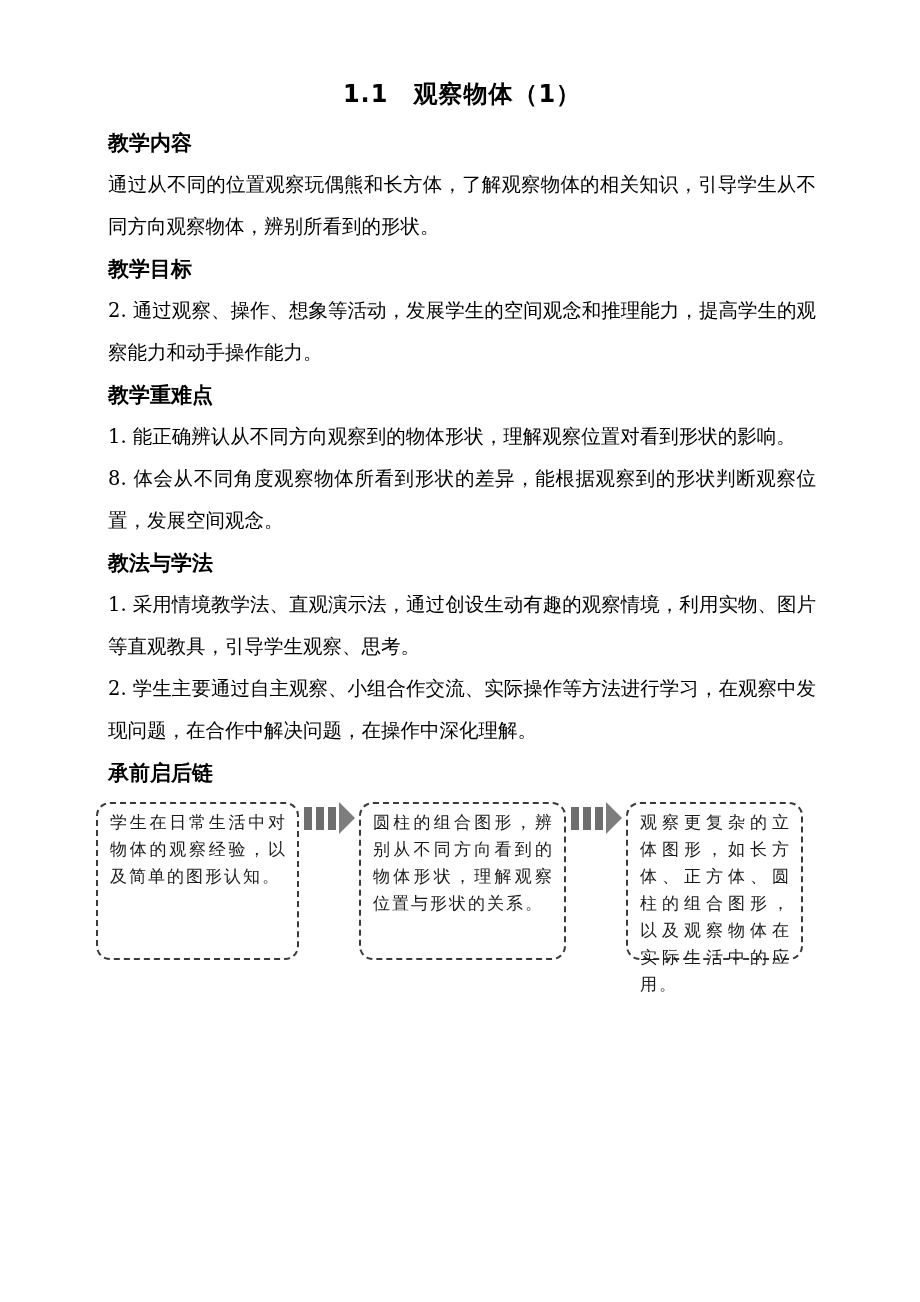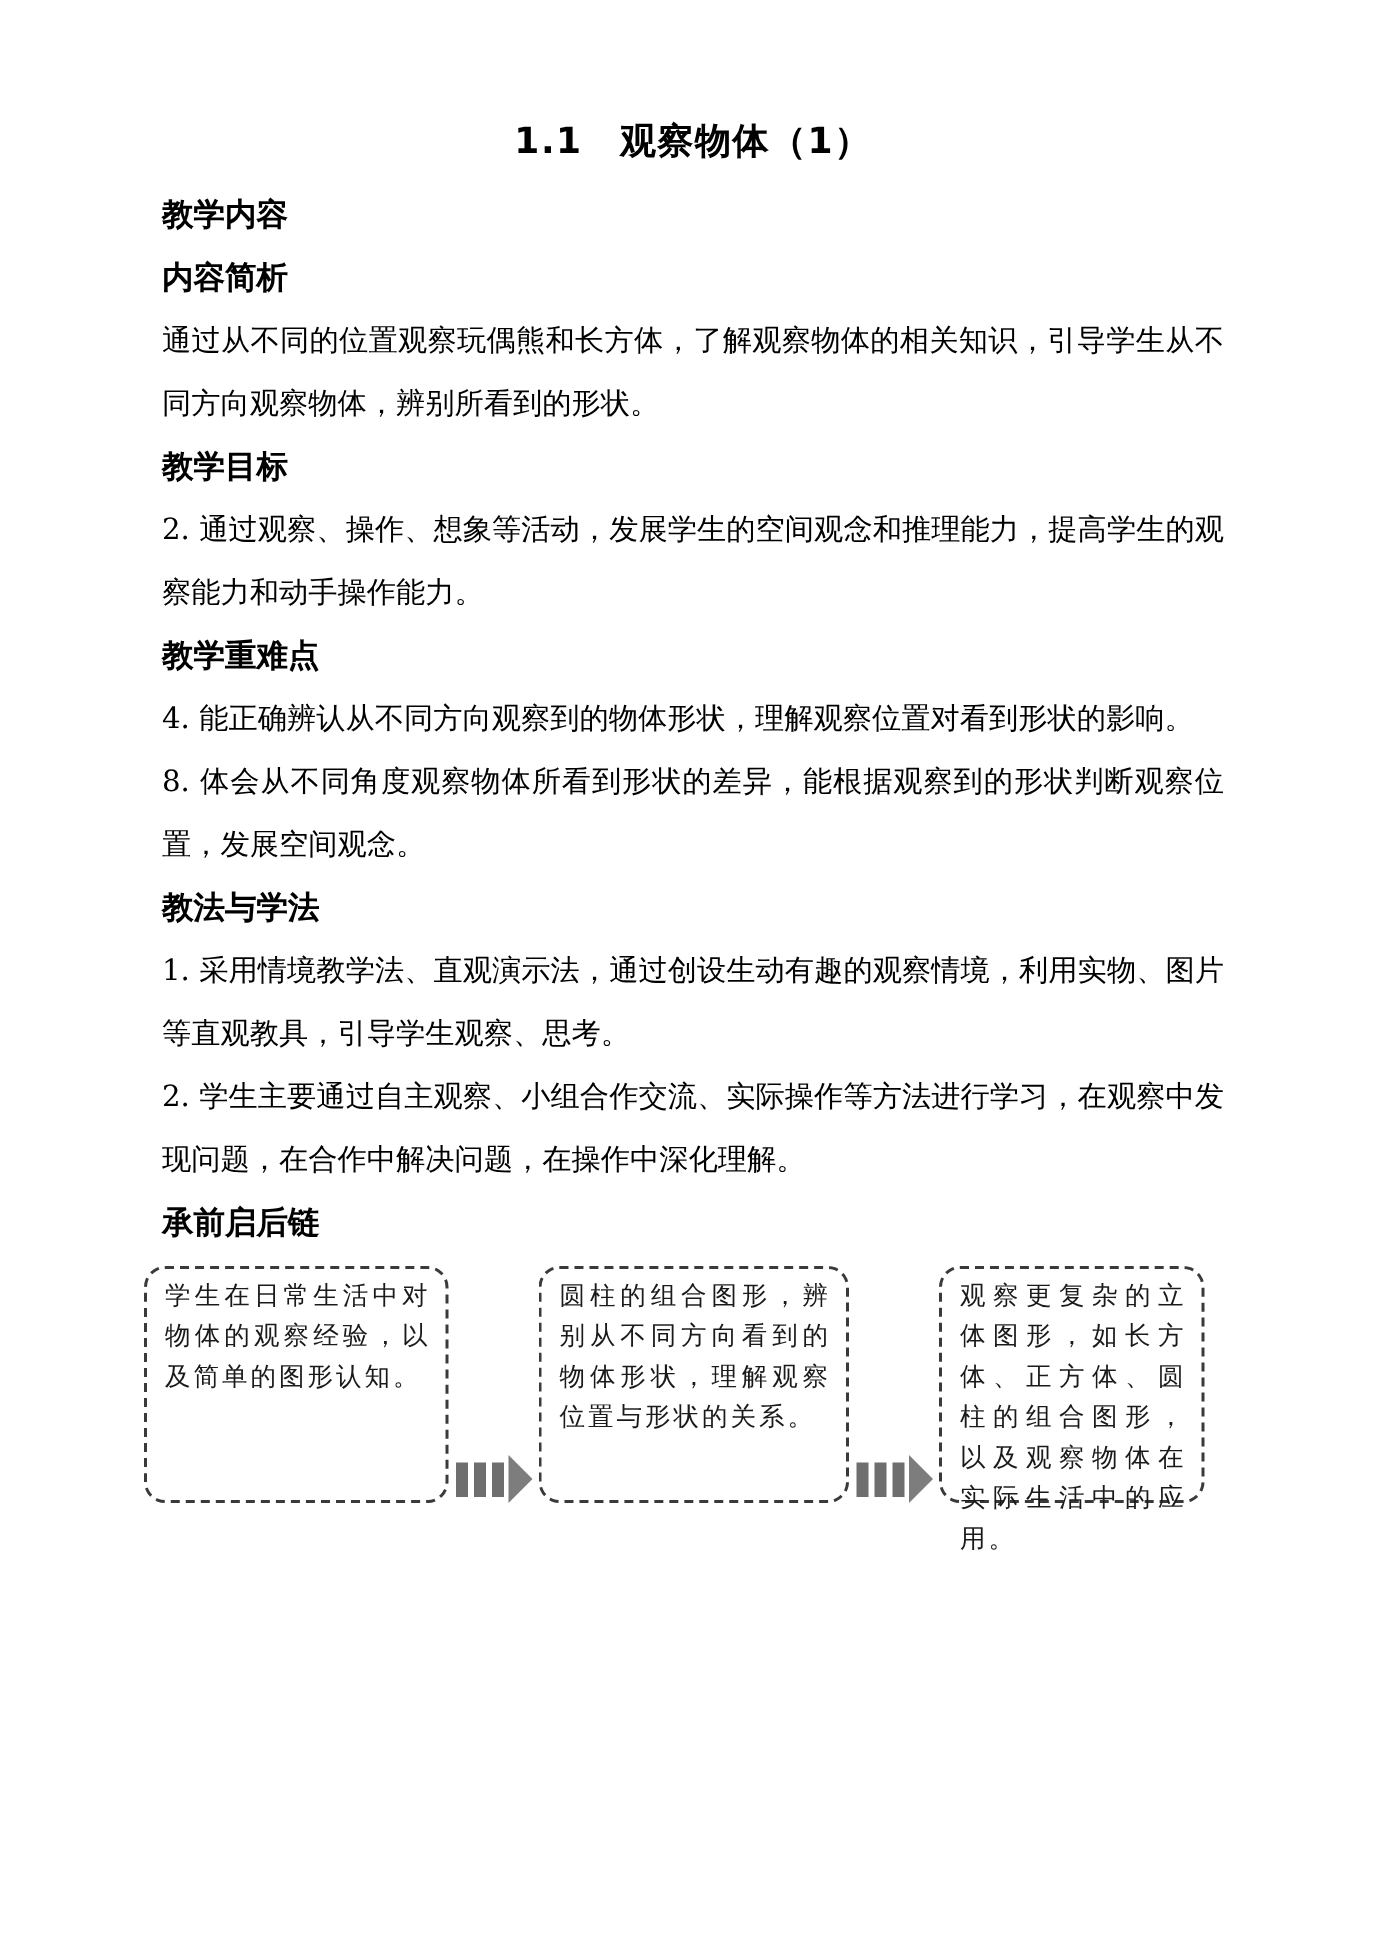--- a/index.html
+++ b/index.html
@@ -36,21 +36,21 @@
     font-size: 19.5px;
     line-height: 42px;
     text-align: justify;
     text-justify: inter-character;
   }
   .chain-row {
     margin-top: 8px;
     margin-left: -12px;
     width: 707px;
     display: flex;
-    align-items: flex-end;
+    align-items: flex-start;
   }
   .chain-box {
     border: 2px dashed #3a3a3a;
     border-radius: 14px;
     height: 158px;
     padding: 5px 10px 4px 12px;
     font-size: 17px;
     line-height: 27px;
     letter-spacing: 2px;
     text-align: justify;
@@ -90,32 +90,31 @@
 
 <div class="page">
 
   <div class="doc-title">1.1　观察物体（1）</div>
 
   <div>
     <div class="sec-heading">教学内容</div>
   </div>
 
   <div>
-    <div class="sec-heading">内容简析</div>
     <div class="para">通过从不同的位置观察玩偶熊和长方体，了解观察物体的相关知识，引导学生从不同方向观察物体，辨别所看到的形状。</div>
   </div>
 
   <div>
     <div class="sec-heading">教学目标</div>
     <div class="para">2. 通过观察、操作、想象等活动，发展学生的空间观念和推理能力，提高学生的观察能力和动手操作能力。</div>
   </div>
 
   <div>
     <div class="sec-heading">教学重难点</div>
-    <div class="para">4. 能正确辨认从不同方向观察到的物体形状，理解观察位置对看到形状的影响。</div>
+    <div class="para">1. 能正确辨认从不同方向观察到的物体形状，理解观察位置对看到形状的影响。</div>
     <div class="para">8. 体会从不同角度观察物体所看到形状的差异，能根据观察到的形状判断观察位置，发展空间观念。</div>
   </div>
 
   <div>
     <div class="sec-heading">教法与学法</div>
     <div class="para">1. 采用情境教学法、直观演示法，通过创设生动有趣的观察情境，利用实物、图片等直观教具，引导学生观察、思考。</div>
     <div class="para">2. 学生主要通过自主观察、小组合作交流、实际操作等方法进行学习，在观察中发现问题，在合作中解决问题，在操作中深化理解。</div>
   </div>
 
   <div>

